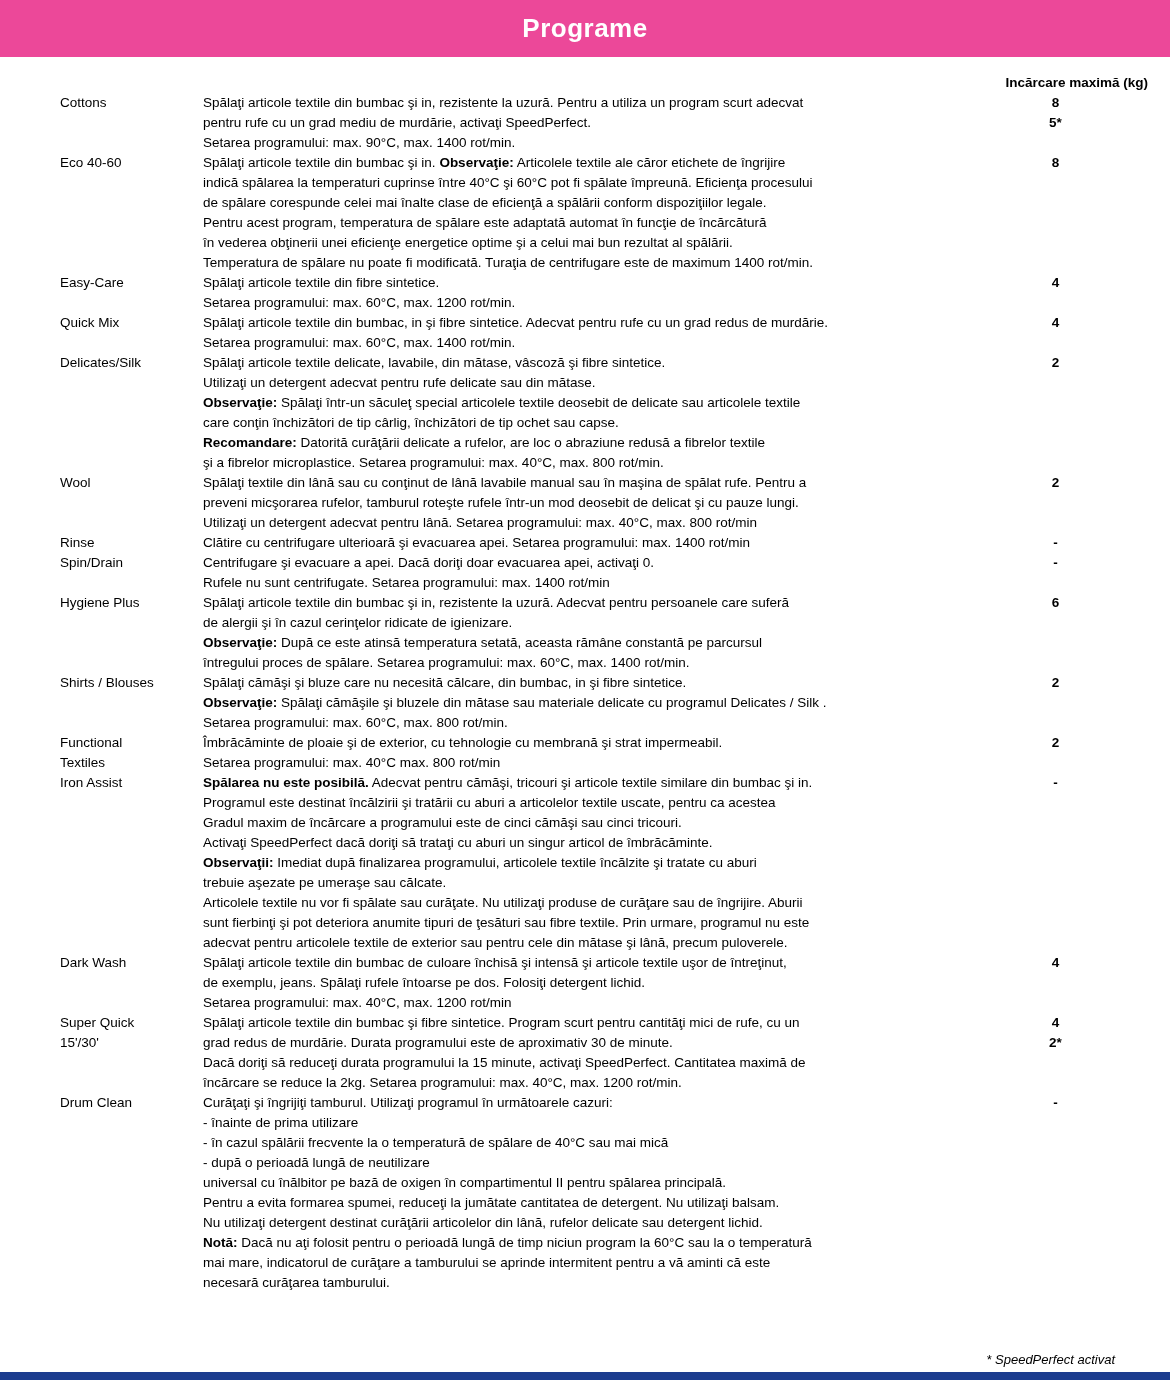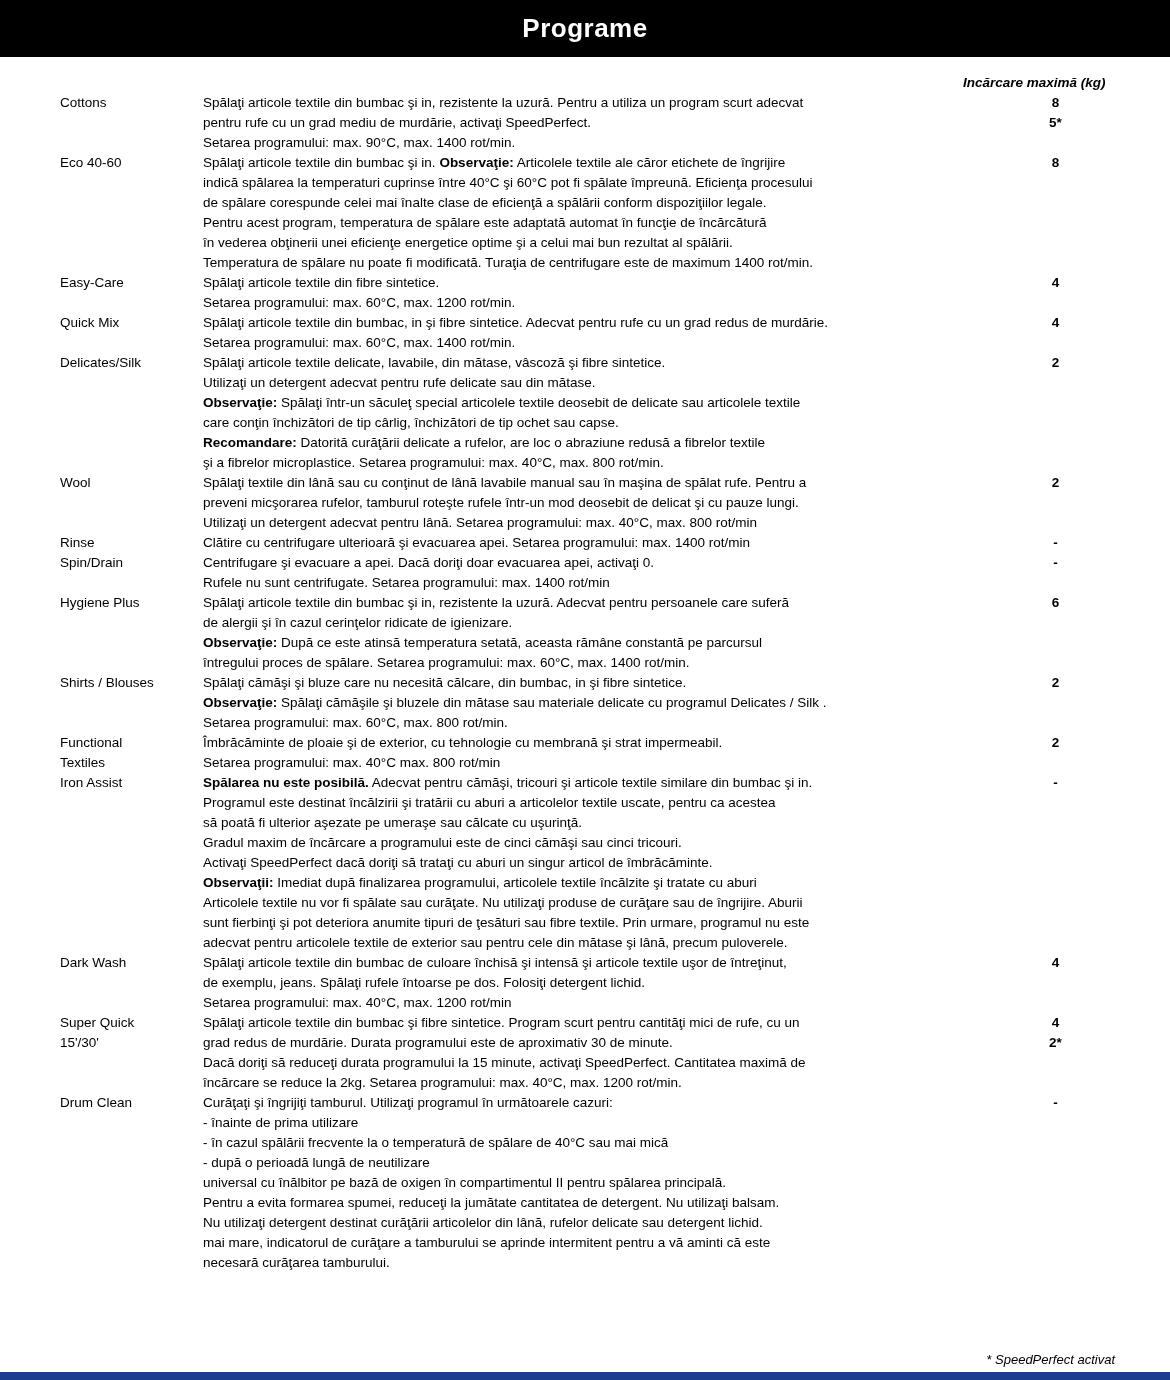--- a/index.html
+++ b/index.html
@@ -21,24 +21,23 @@
   .content {
     padding: 16px 0 0 60px;
     font-size: 13.5px; line-height: 20px;
   }
   .load-header-row {
     display: grid;
     grid-template-columns: 143px 760px 185px;
   }
   .load-header {
     grid-column: 3;
-    text-align: left;
+    text-align: right;
     font-weight: bold;
     white-space: nowrap;
-    font-style: italic;
   }
   .row {
     display: grid;
     grid-template-columns: 143px 760px 185px;
   }
   .cell-name { font-weight: normal; padding-right: 8px; }
   .cell-desc b { font-weight: bold; }
   .cell-load { text-align: center; font-weight: bold; }
   .footnote {
     position: absolute;
@@ -48,21 +47,21 @@
     text-align: right;
   }
   .footer-bar {
     position: absolute;
     left: 0; bottom: 0; width: 100%; height: 8px;
   }
 </style>
 </head>
 <body>
 
-<div class="header-bar" style="background: #000000; justify-content: center;">
+<div class="header-bar" style="background: #ec4899; justify-content: center;">
   <span class="title">Programe</span>
 </div>
 
 <div class="content">
   <div class="load-header-row">
     <div class="load-header">Incărcare maximă (kg)</div>
   </div>
   <div>
       <div class="row">
         <div class="cell-name">
@@ -210,24 +209,24 @@
           <div>2</div>
         </div>
       </div>
       <div class="row">
         <div class="cell-name">
           <div>Iron Assist</div>
         </div>
         <div class="cell-desc">
           <div><b>Spălarea nu este posibilă.</b> Adecvat pentru cămăşi, tricouri şi articole textile similare din bumbac şi in.</div>
           <div>Programul este  destinat încălzirii şi tratării cu aburi a articolelor textile uscate, pentru ca acestea</div>
-          <div>să poată fi ulterior aşezate pe umeraşe sau călcate cu uşurinţă.</div>
           <div>Gradul maxim de încărcare a programului este de cinci cămăşi sau cinci tricouri.</div>
           <div>Activaţi SpeedPerfect dacă doriţi să trataţi cu aburi un singur articol de îmbrăcăminte.</div>
           <div><b>Observaţii:</b> Imediat după finalizarea programului, articolele textile încălzite şi tratate cu aburi</div>
+          <div>trebuie aşezate pe umeraşe sau călcate.</div>
           <div>Articolele textile nu vor fi spălate sau curăţate. Nu utilizaţi produse de curăţare sau de îngrijire. Aburii</div>
           <div>sunt fierbinţi şi pot deteriora anumite tipuri de ţesături sau fibre textile. Prin urmare, programul nu este</div>
           <div>adecvat pentru articolele textile de exterior sau pentru cele din mătase şi lână, precum puloverele.</div>
         </div>
         <div class="cell-load">
           <div>-</div>
         </div>
       </div>
       <div class="row">
         <div class="cell-name">
@@ -263,20 +262,21 @@
           <div>Drum Clean</div>
         </div>
         <div class="cell-desc">
           <div>Curăţaţi şi îngrijiţi tamburul. Utilizaţi programul în următoarele cazuri:</div>
           <div>- înainte de prima utilizare</div>
           <div>- în cazul spălării frecvente la o temperatură de spălare de 40°C sau mai mică</div>
           <div>- după o perioadă lungă de neutilizare</div>
           <div>universal cu înălbitor pe bază de oxigen în compartimentul II pentru spălarea principală.</div>
           <div>Pentru a evita formarea spumei, reduceţi la jumătate cantitatea de detergent. Nu utilizaţi balsam.</div>
           <div>Nu utilizaţi detergent destinat curăţării articolelor din lână, rufelor delicate sau detergent lichid.</div>
+          <div><b>Notă:</b> Dacă nu aţi folosit pentru o perioadă lungă de timp niciun program la 60°C sau la o temperatură</div>
           <div>mai mare, indicatorul de curăţare a tamburului se aprinde intermitent pentru a vă aminti că este</div>
           <div>necesară curăţarea tamburului.</div>
         </div>
         <div class="cell-load">
           <div>-</div>
         </div>
       </div>
     </div>
 </div>
 

